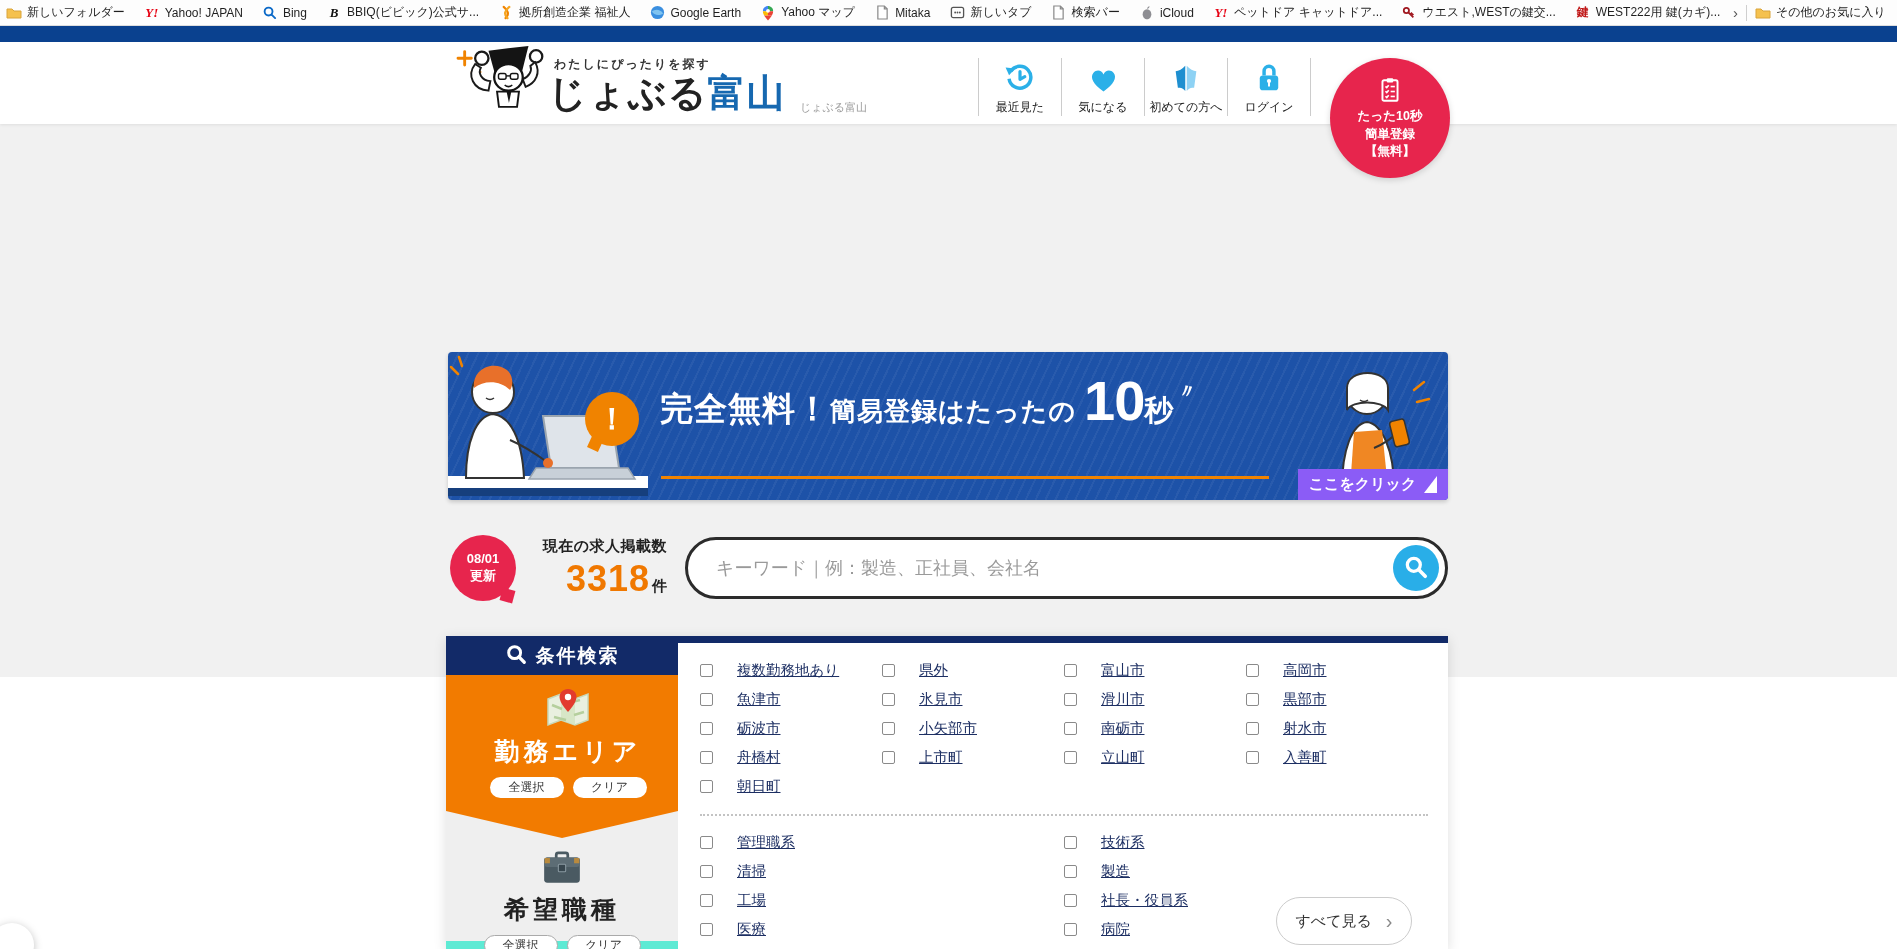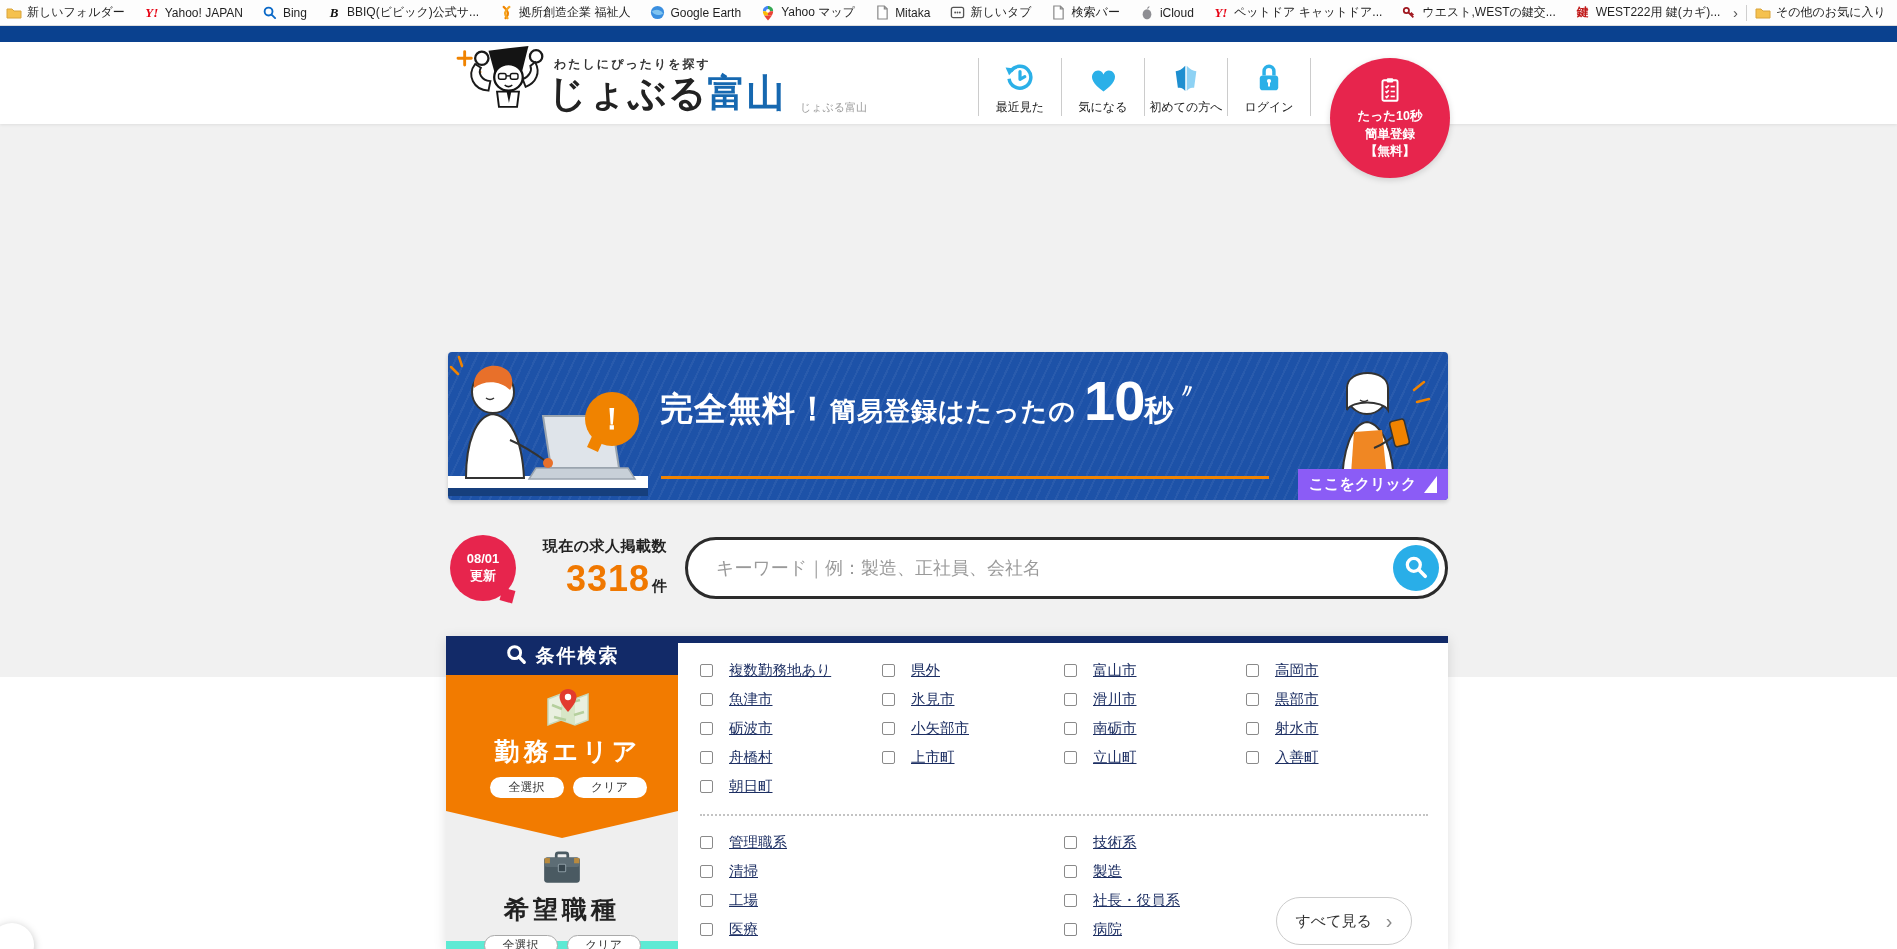--- a/index.html
+++ b/index.html
@@ -104,21 +104,21 @@
   .pill { width:74px; height:21px; border-radius:11px; background:#fff; border:none; font-size:12px;
           color:#333; font-family:inherit; cursor:pointer; line-height:21px; text-align:center; }
   .occ-block { position:absolute; left:0; top:175px; width:232px; bottom:8px; background:#efefef; text-align:center; padding-top:40px; }
   .occ-title { color:#222; font-size:25px; font-weight:bold; letter-spacing:4px; margin-top:4px; }
   .occ-block .pill { border:1px solid #aaa; line-height:19px; }
 
   .cond-panel { flex:1; background:#fff; position:relative; padding:20px 0 0 22px; }
   .cond-panel::before { content:""; position:absolute; top:0; left:0; right:0; height:7px; background:#122a68; }
   .chk-grid-area { display:grid; grid-template-columns:182px 182px 182px 182px; grid-auto-rows:29px; align-items:center; }
   .chk-grid-occ  { display:grid; grid-template-columns:364px 364px; grid-auto-rows:29px; align-items:center; }
-  .chk-item { display:flex; align-items:center; gap:16px; white-space:nowrap; }
+  .chk-item { display:flex; align-items:center; gap:24px; white-space:nowrap; }
   .cbx { width:13px; height:13px; border:1px solid #8a8a8a; border-radius:2px; background:#fff; flex:none; cursor:pointer; }
   .chk-link { font-size:14.5px; color:#1d2f63; text-decoration:underline; cursor:pointer; }
   .dotted-sep { border-top:2px dotted #c3c3c3; margin:13px 20px 12px 0; }
   .see-all-btn { position:absolute; right:36px; top:261px; width:136px; height:48px; border-radius:26px;
                  background:#fff; border:1px solid #ccc; font-size:15px; color:#333; font-family:inherit;
                  cursor:pointer; display:flex; align-items:center; justify-content:center; gap:14px; }
   .see-all-chev { color:#888; font-size:20px; line-height:1; }
 
   .corner-float { position:absolute; left:-10px; bottom:-18px; width:44px; height:44px; border-radius:50%;
                   background:#fff; box-shadow:0 2px 8px rgba(0,0,0,.25); z-index:15; }

